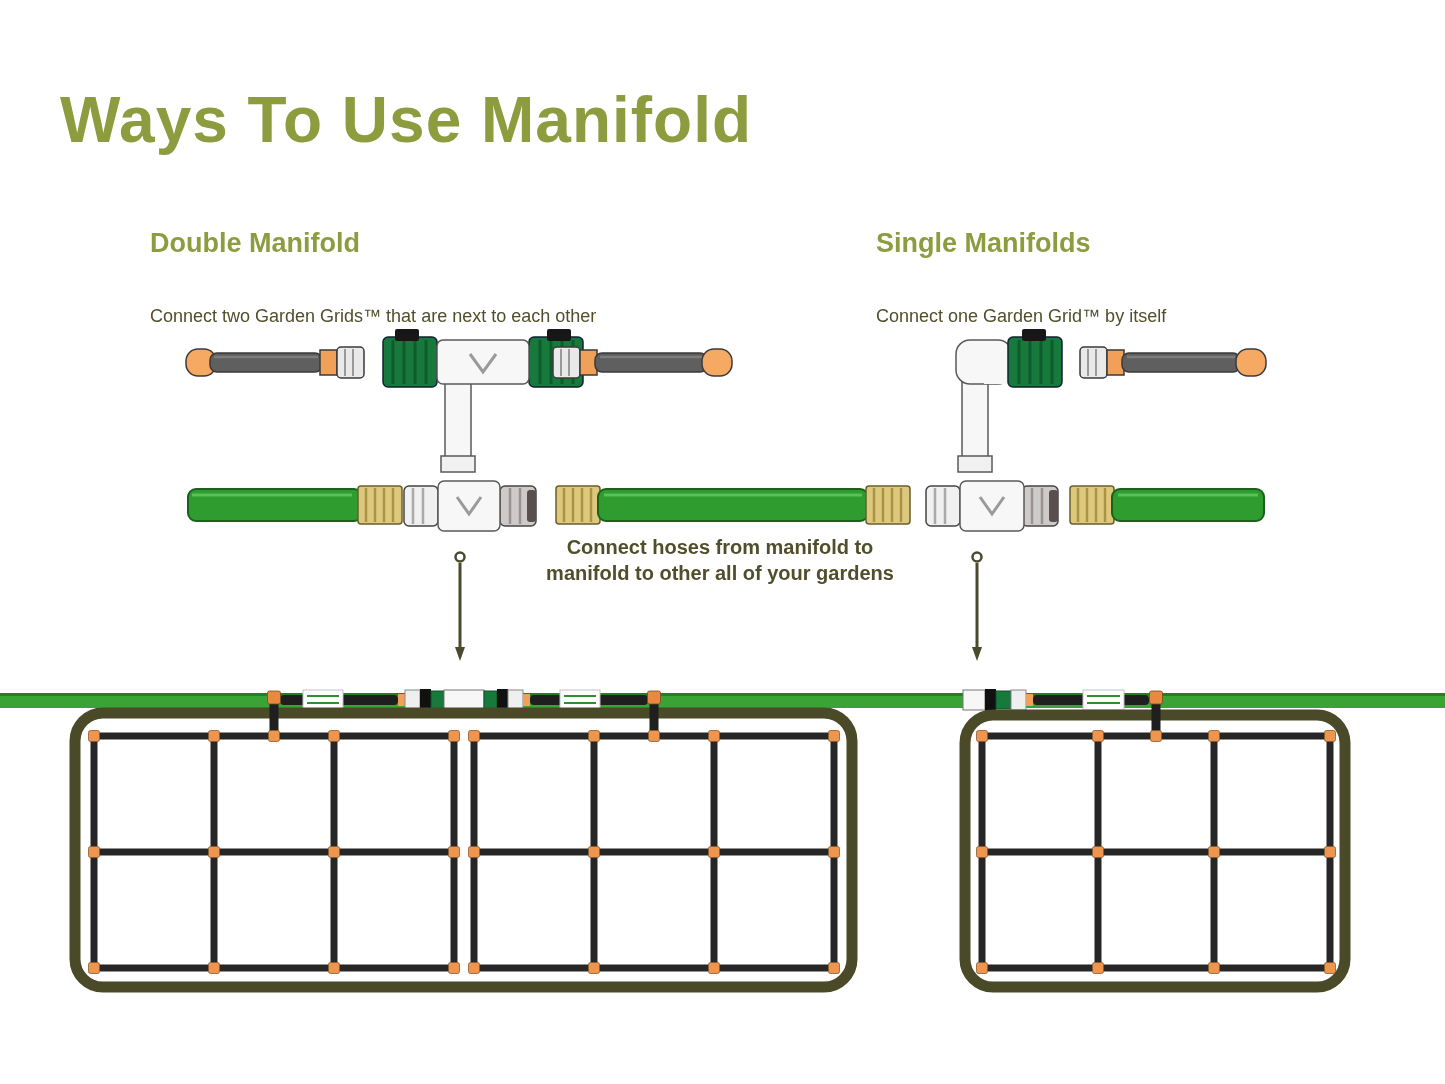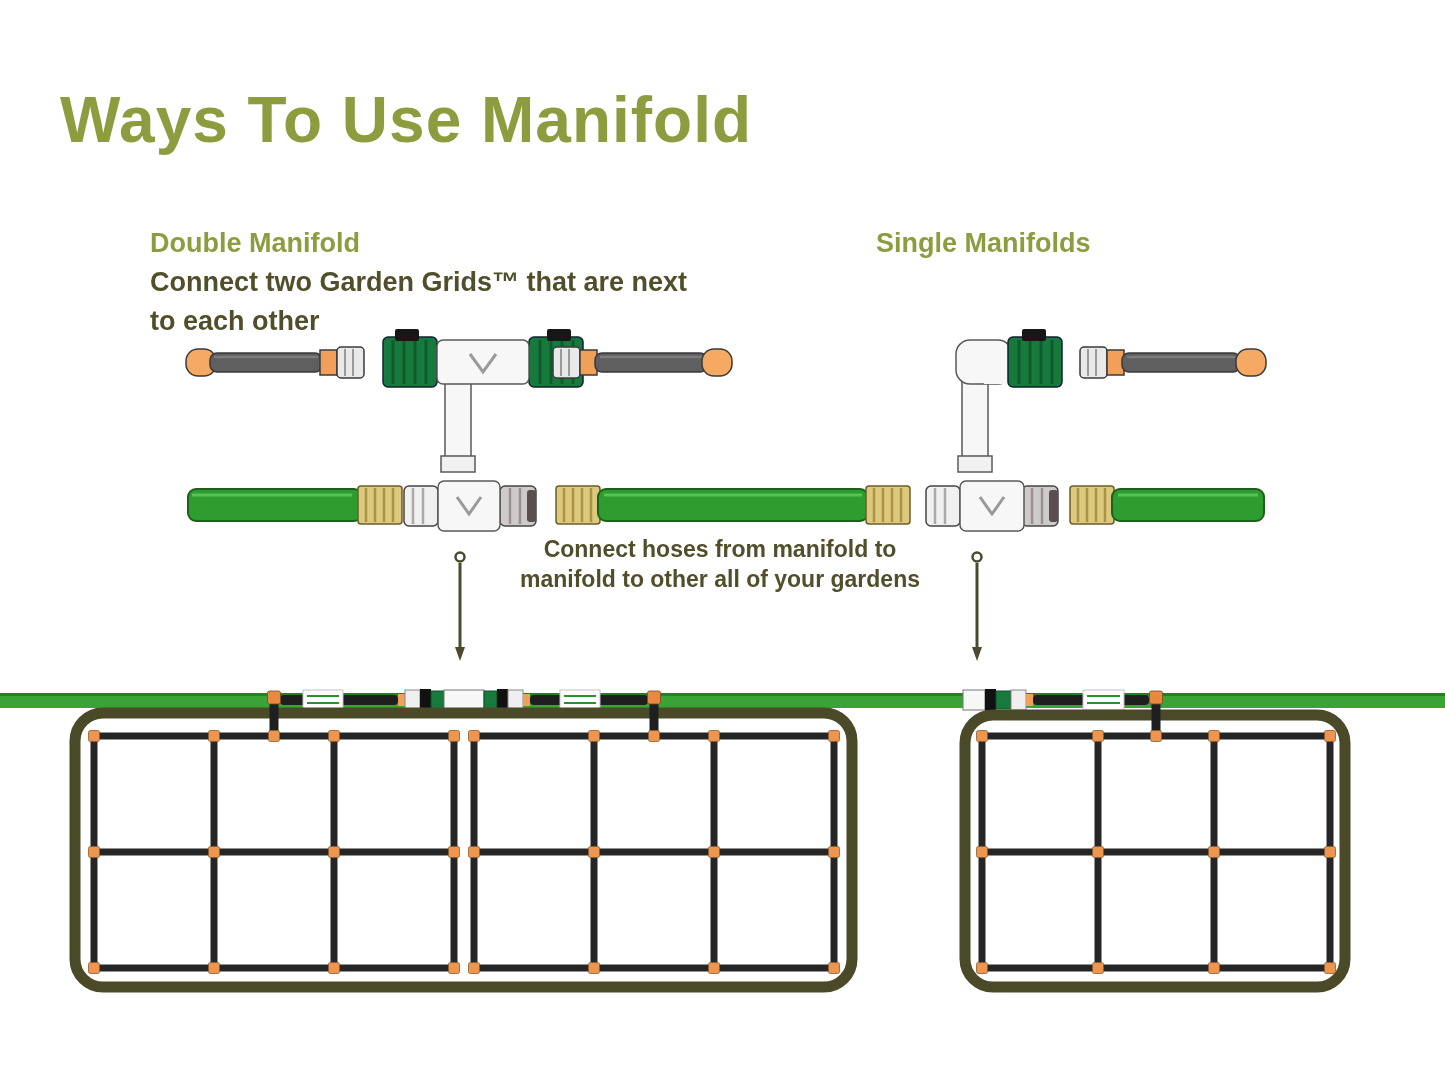--- a/index.html
+++ b/index.html
@@ -8,30 +8,31 @@
     overflow:hidden;font-family:"Liberation Sans",sans-serif;
   }
   .page-title{
     position:absolute;left:60px;top:40px;font-size:64px;font-weight:800;
     letter-spacing:1px;color:#8c9c3e;
   }
   .sec-heading{
     position:absolute;font-size:27px;font-weight:800;color:#8c9c3e;
   }
   .sec-desc{
-    position:absolute;font-size:27px;font-weight:700;color:#514f2b;
+    position:absolute;font-size:18px;font-weight:400;color:#514f2b;
     line-height:1.45;
+    margin-top:40px;
   }
   .dbl-heading{left:150px;top:228px;}
   .dbl-desc{left:150px;top:263px;width:545px;}
   .sgl-heading{left:876px;top:228px;}
   .sgl-desc{left:876px;top:263px;width:470px;}
   .callout{
     position:absolute;left:470px;top:534px;width:500px;text-align:center;
-    font-size:23px;font-weight:700;color:#514f2b;line-height:1.32;
+    font-size:20px;font-weight:700;color:#514f2b;line-height:1.32;
   }
   svg{position:absolute;left:0;top:0;}
 </style>
 </head>
 <body>
 
 <div class="canvas">
 
   <svg width="1445" height="1084" viewBox="0 0 1445 1084">
 
@@ -294,18 +295,19 @@
         <rect x="1149.5" y="691" width="13" height="13" rx="2" fill="#e8893f" stroke="#7a4a1e" stroke-width="0.8"></rect>
       </g>
   </svg>
 
   <h1 class="page-title">Ways To Use Manifold</h1>
 
   <div class="sec-heading dbl-heading">Double Manifold</div>
   <div class="sec-desc dbl-desc">Connect two Garden Grids™ that are next to each other</div>
 
   <div class="sec-heading sgl-heading">Single Manifolds</div>
+  <div class="sec-desc sgl-desc">Connect one Garden Grid™ by itself</div>
 
   <div class="callout">
     <span>Connect hoses from manifold to</span><br>
     <span>manifold to other all of your gardens</span>
   </div>
 </div>
 
 </body></html>

